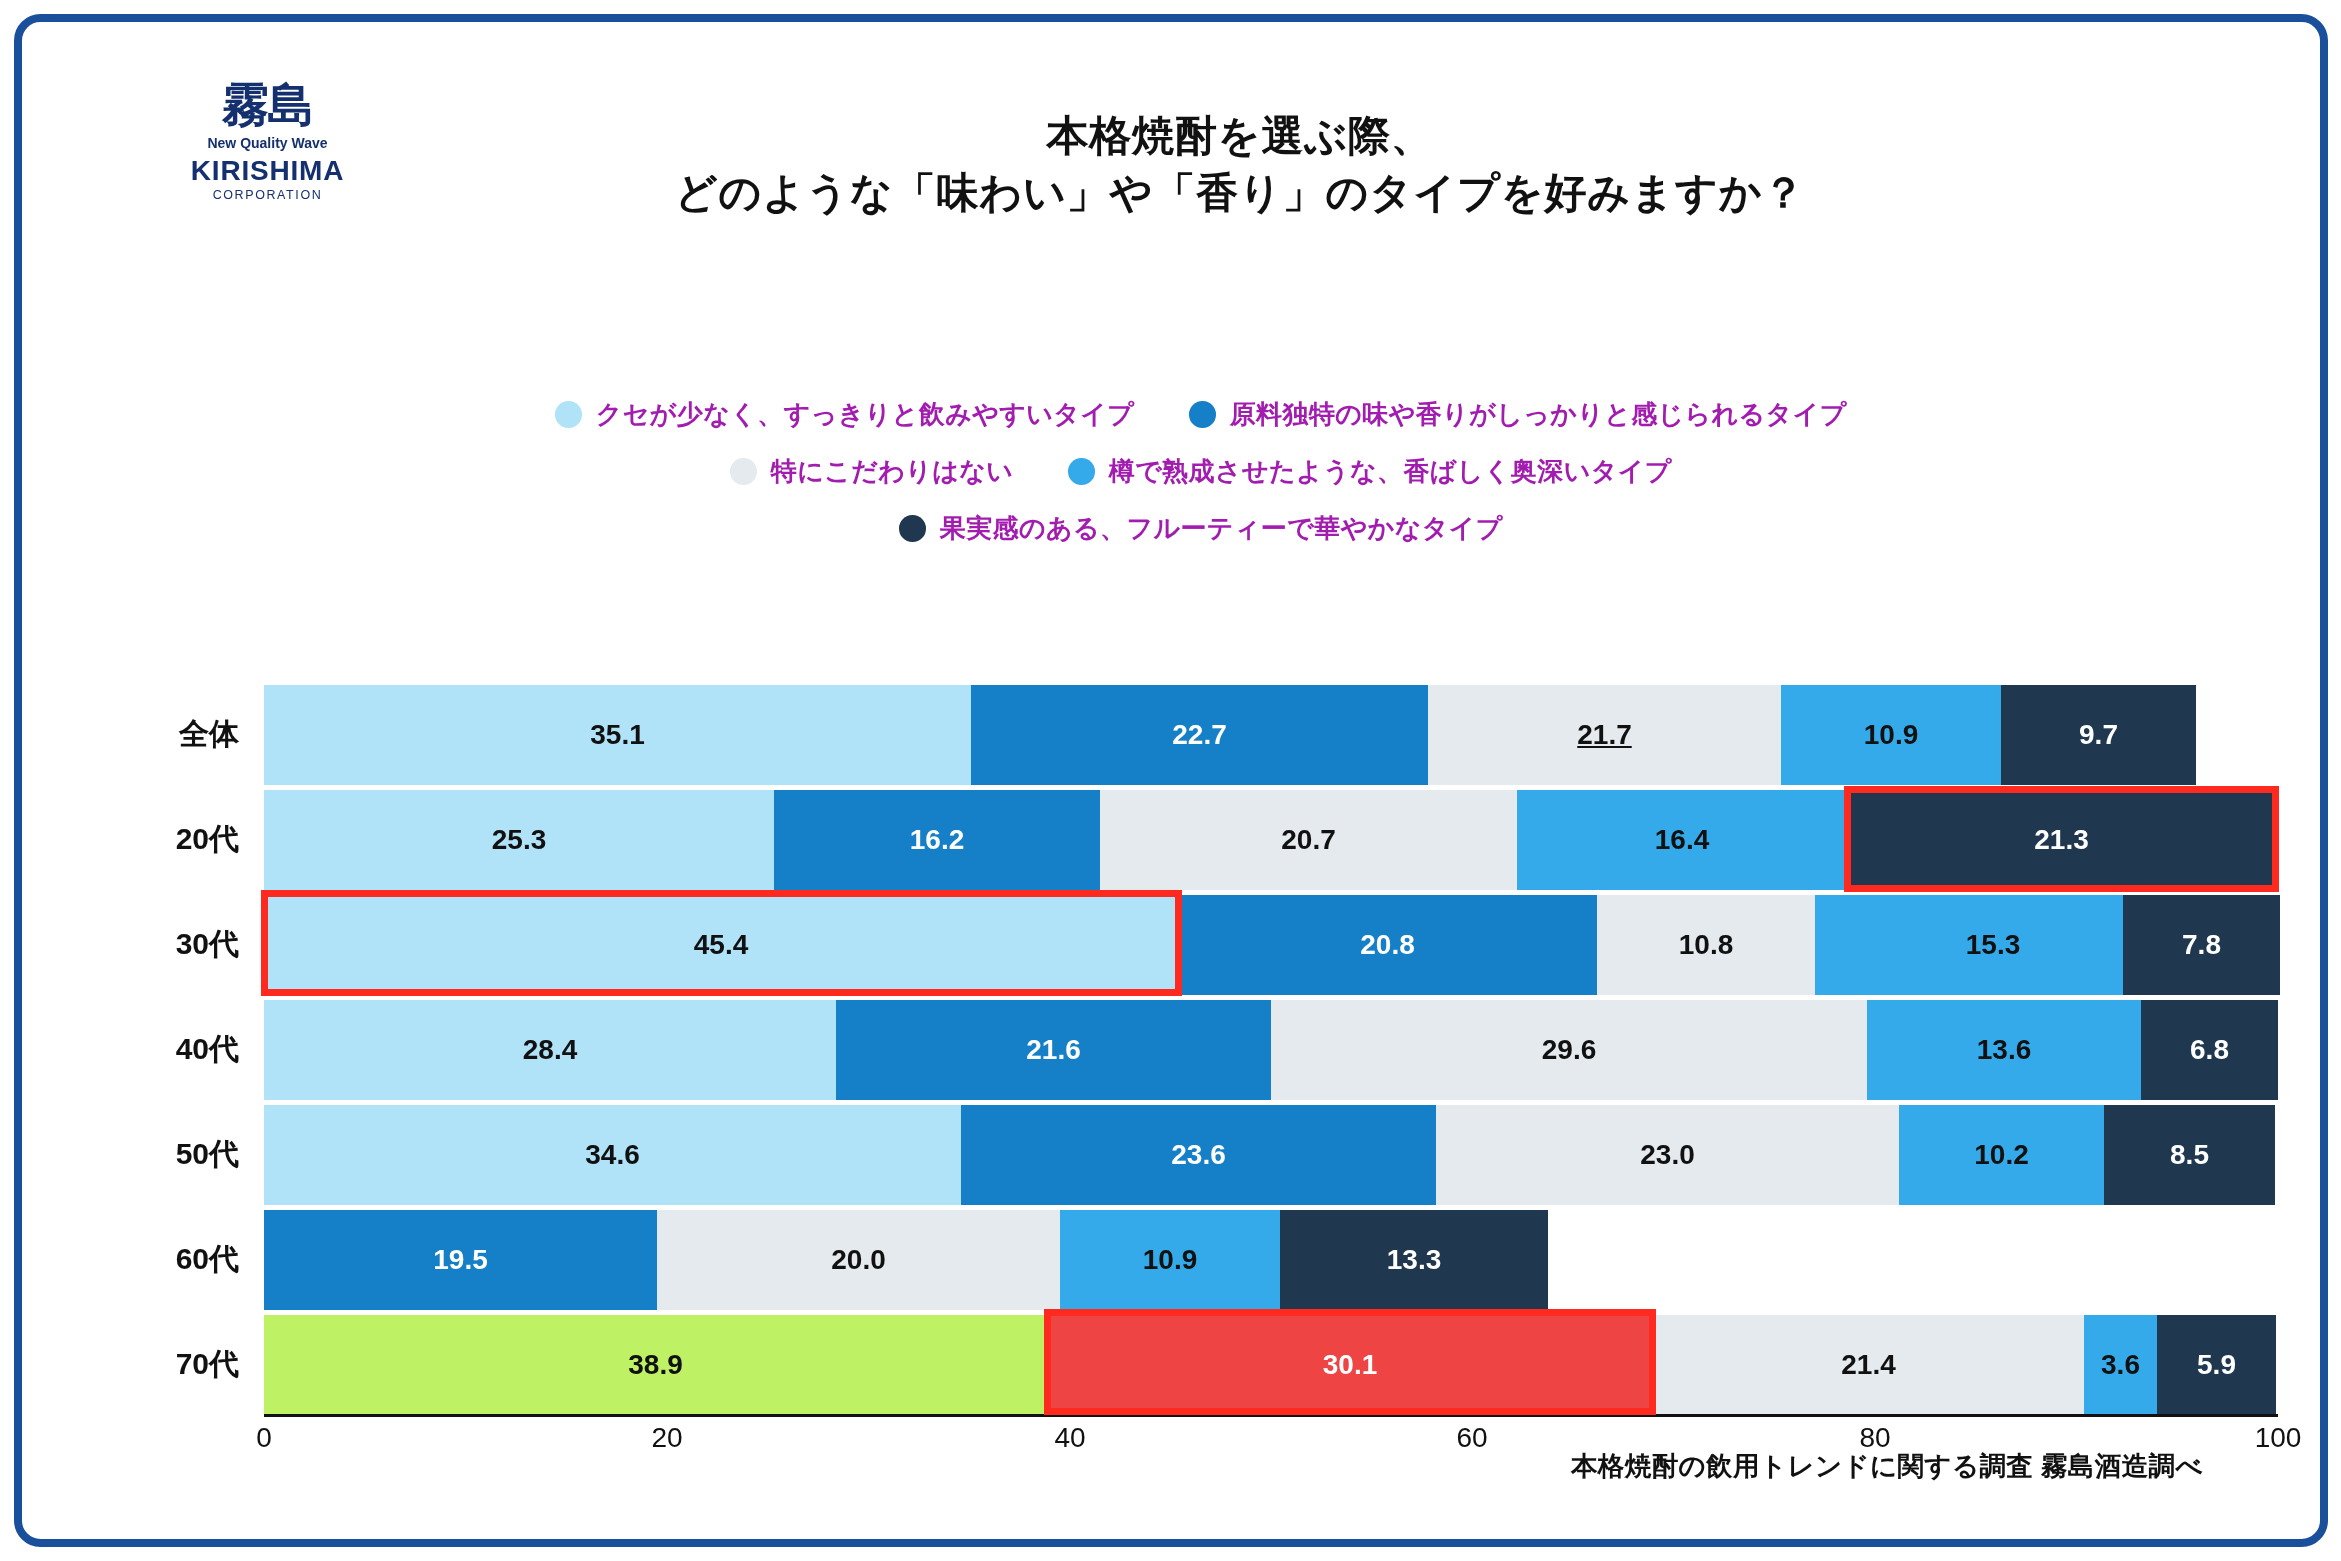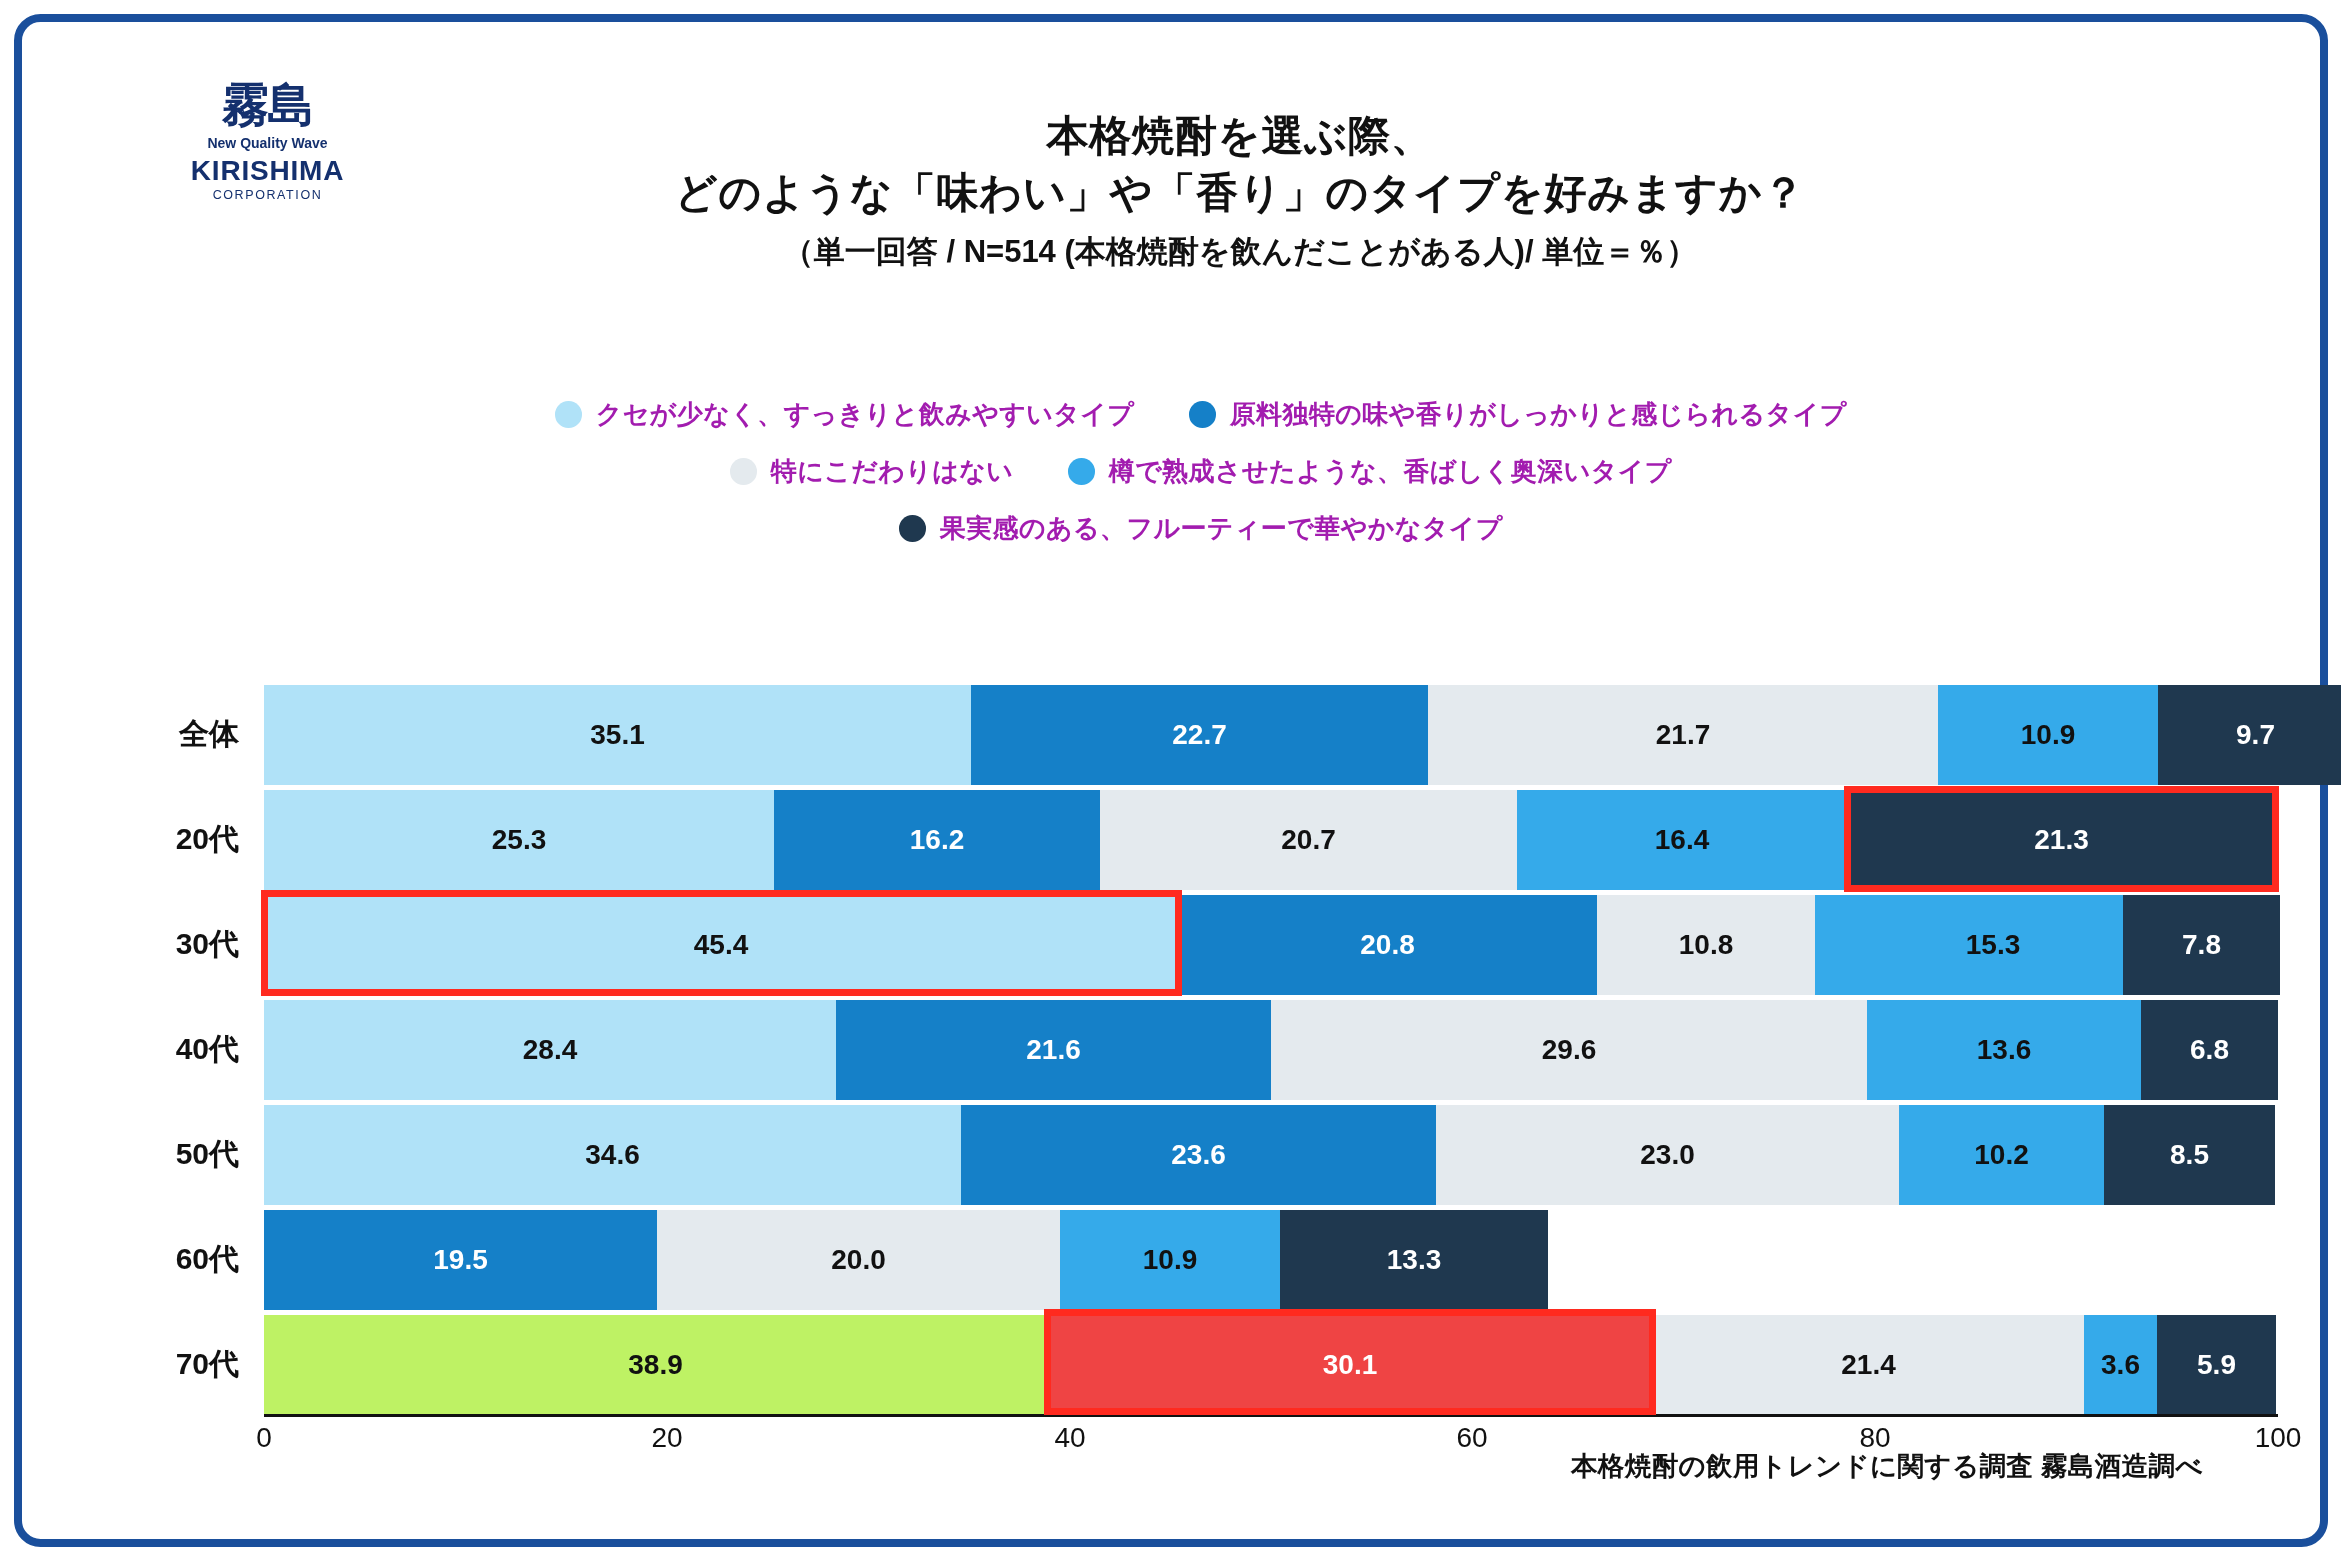--- a/index.html
+++ b/index.html
@@ -221,21 +221,20 @@
     <div class="logo">
       <div class="logo-mark">霧島</div>
       <div class="logo-tagline">New Quality Wave</div>
       <div class="logo-name">KIRISHIMA</div>
       <div class="logo-sub">CORPORATION</div>
     </div>
 
     <div class="title-block">
       <div class="title-line">本格焼酎を選ぶ際、</div>
       <div class="title-line">どのような「味わい」や「香り」のタイプを好みますか？</div>
-      <div class="title-sub">（単一回答 / N=514 (本格焼酎を飲んだことがある人)/ 単位＝％）</div>
     </div>
 
     <div class="legend" id="legend">
         <div class="legend-row">
           <div class="legend-item">
             <span class="legend-dot" style="background: rgb(176, 226, 248);"></span>
             <span class="legend-label">クセが少なく、すっきりと飲みやすいタイプ</span>
           </div>
           <div class="legend-item">
             <span class="legend-dot" style="background: rgb(21, 128, 200);"></span>
@@ -264,21 +263,21 @@
       <div class="chart-rows" id="chart-rows">
           <div class="row">
             <div class="row-label">全体</div>
             <div class="row-bar">
               <div class="seg s0" style="width: 707px; background: rgb(176, 226, 248);">
                 <span>35.1</span>
               </div>
               <div class="seg s1" style="width: 457px; background: rgb(21, 128, 200);">
                 <span>22.7</span>
               </div>
-              <div class="seg s2" style="width: 510px; background: rgb(228, 234, 238);">
+              <div class="seg s2" style="width: 353px; background: rgb(228, 234, 238); text-decoration: underline;">
                 <span>21.7</span>
               </div>
               <div class="seg s3" style="width: 220px; background: rgb(53, 170, 234);">
                 <span>10.9</span>
               </div>
               <div class="seg s4" style="width: 195px; background: rgb(31, 56, 79);">
                 <span>9.7</span>
               </div>
             </div>
           </div>

